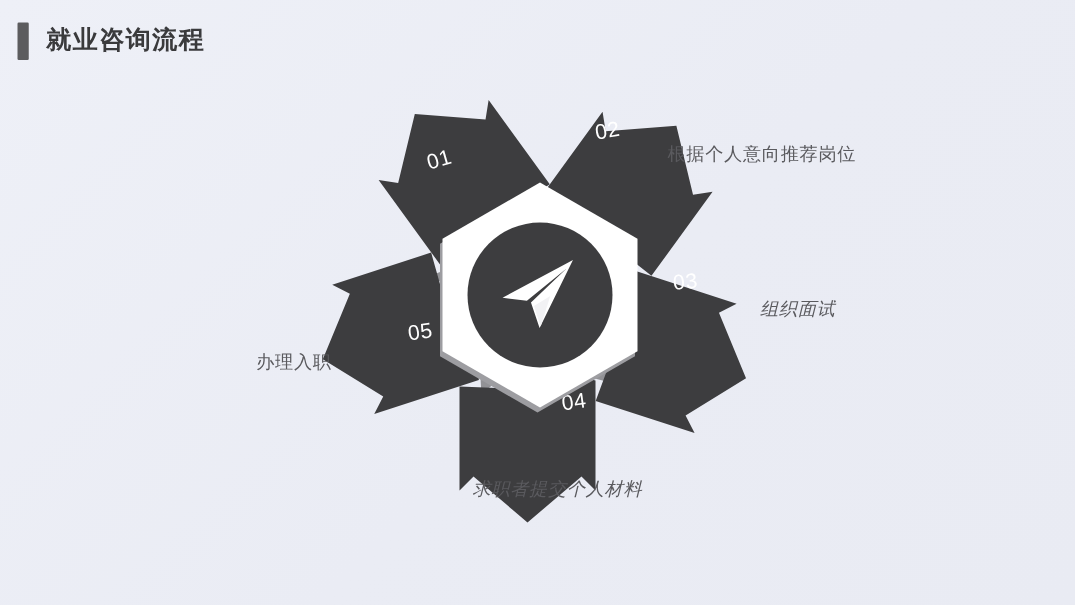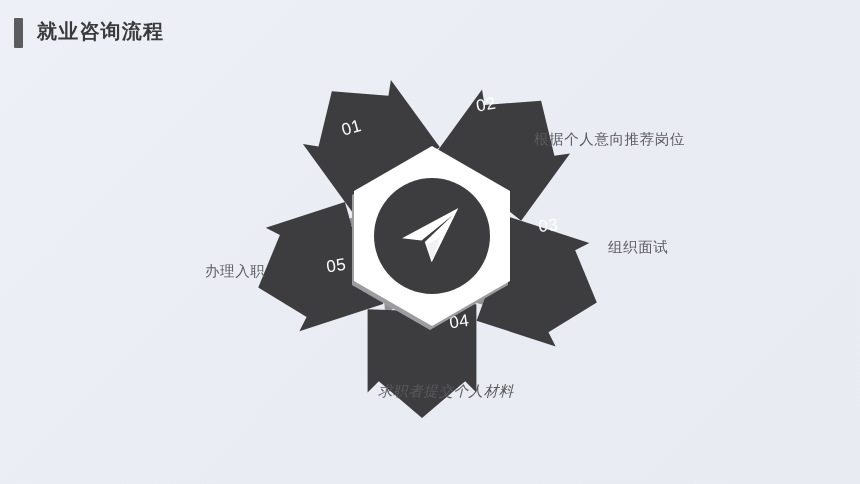--- a/index.html
+++ b/index.html
@@ -73,24 +73,24 @@
 
   
   .caption {
     position: absolute;
     font-size: 14.5px;
     color: #5a5a5e;
     letter-spacing: 0.6px;
     white-space: nowrap;
   }
   .cap-01 { left: 124px; top: 130px; }
-  .cap-02 { left: 534px; top: 114px; margin-top: 16px; }
-  .cap-03 { left: 608px; top: 238px; }
+  .cap-02 { left: 534px; top: 114px; }
+  .cap-03 { left: 608px; top: 238px; font-style: italic; }
   .cap-04 { left: 378px; top: 382px; font-style: italic; }
-  .cap-05 { left: 205px; top: 262px; }
+  .cap-05 { left: 205px; top: 280px; }
 </style>
 </head>
 <body>
 
 <div class="slide">
 
   <div class="title-block">
     <div class="title-accent"></div>
     <div class="title-text">就业咨询流程</div>
   </div>

